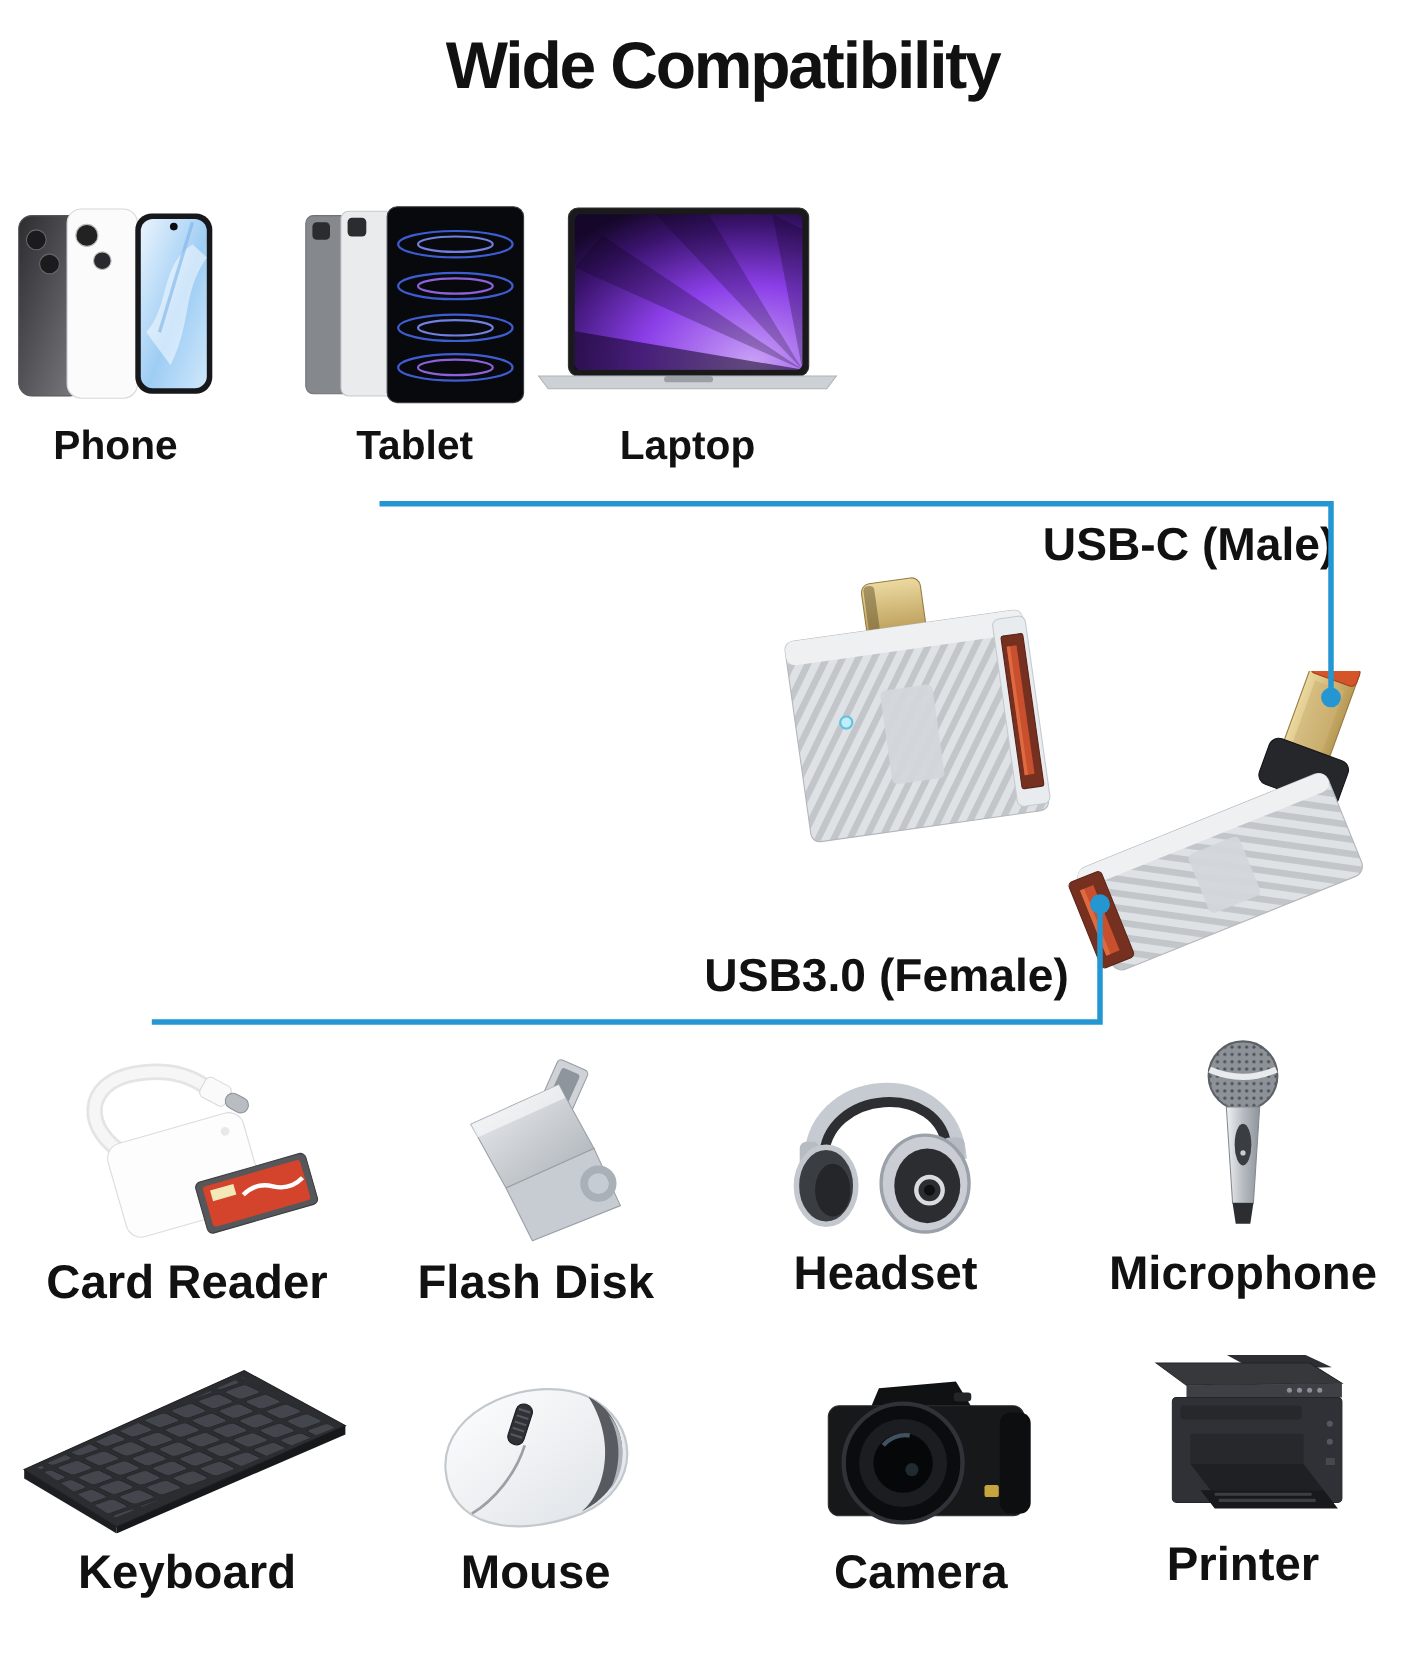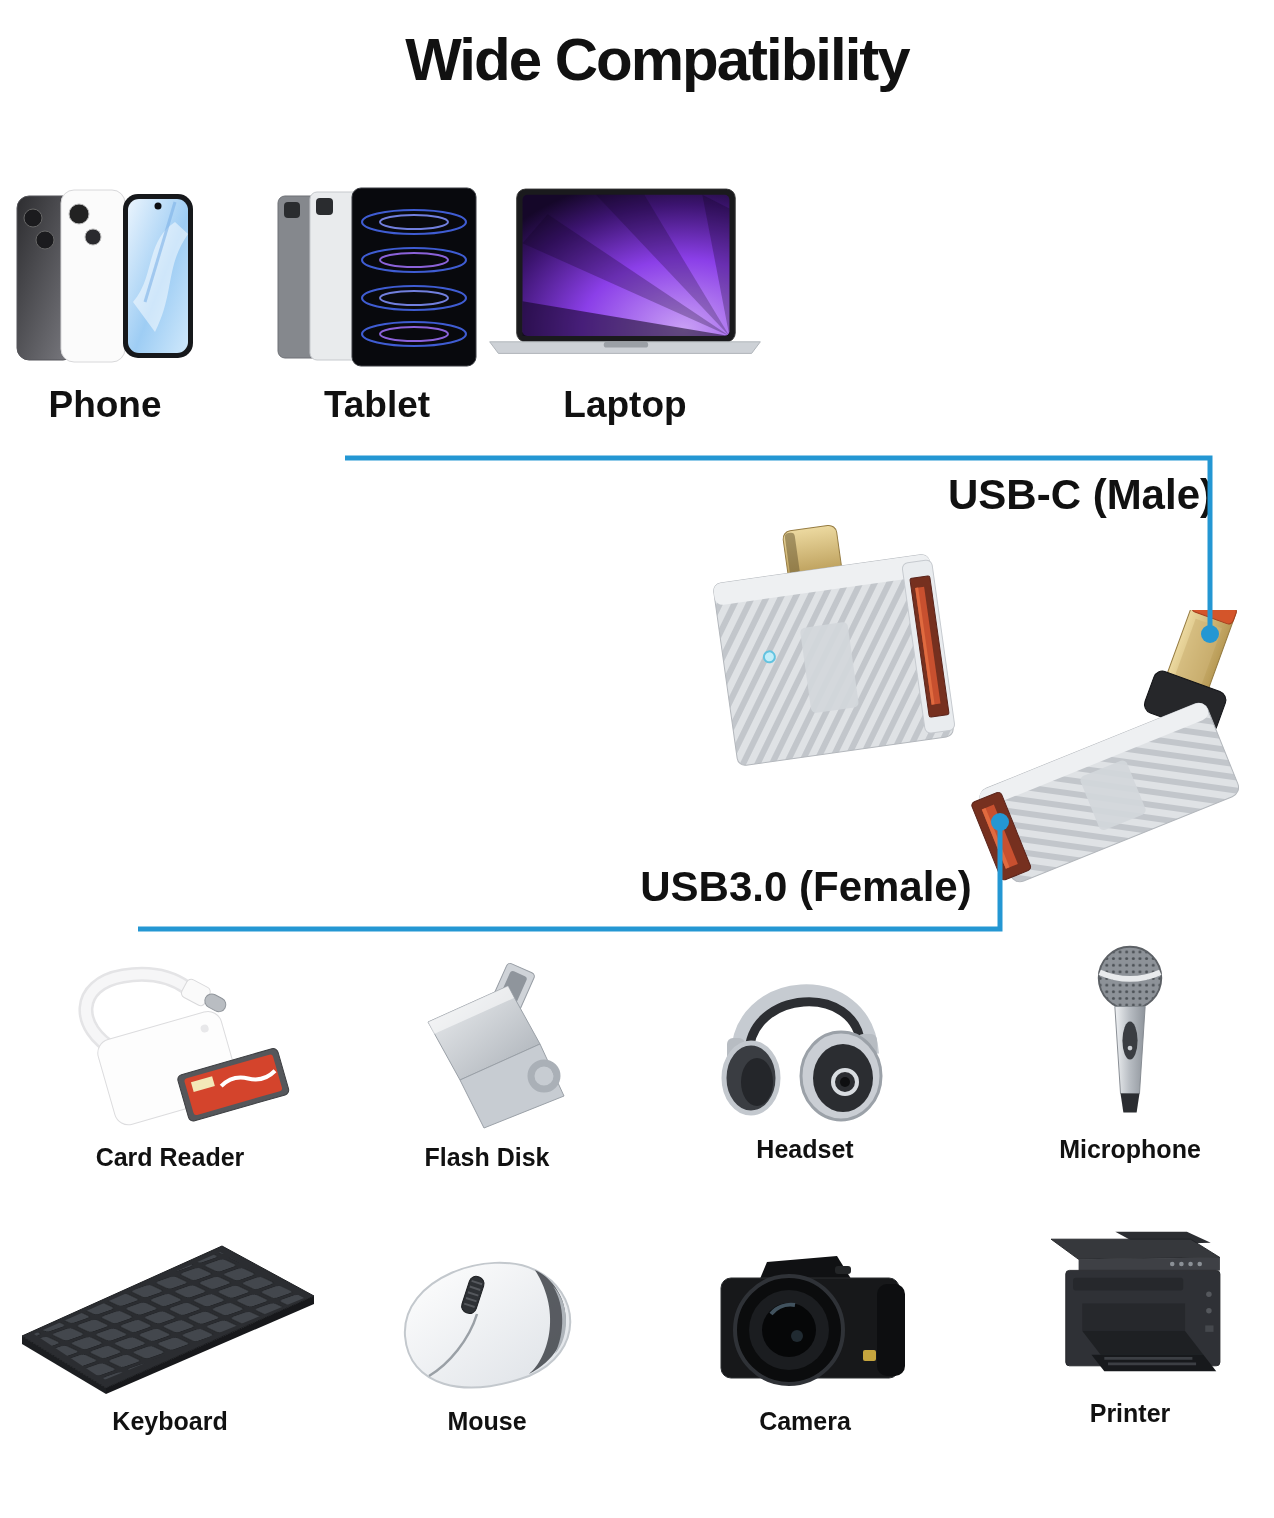--- a/index.html
+++ b/index.html
@@ -15,30 +15,30 @@
   figure.device .imgbox{ display:flex; align-items:flex-end; justify-content:center; width:100%; }
   figure.device figcaption{ font-weight:700; color:var(--ink); line-height:1.05; white-space:nowrap; }
 
   
   .host figcaption{ font-size:37px; margin-top:12px; }
   #host-phone  { left:0px;   top:182px; width:210px; } #host-phone  .imgbox{ height:192px; }
   #host-tablet { left:262px; top:182px; width:230px; } #host-tablet .imgbox{ height:192px; }
   #host-laptop { left:480px; top:182px; width:290px; } #host-laptop .imgbox{ height:192px; }
 
   
-  .peri figcaption{ font-size:25px; margin-top:14px; }
+  .peri figcaption{ font-size:43px; margin-top:14px; }
   .row1 .imgbox{ height:172px; }
   .row2 .imgbox{ height:156px; }
   #peri-card-reader{ left:10px;  top:958px;  width:320px; }
   #peri-flash-disk { left:327px; top:958px;  width:320px; }
   #peri-headset    { left:645px; top:950px;  width:320px; }
   #peri-microphone { left:970px; top:950px;  width:320px; }
   #peri-keyboard   { left:10px;  top:1238px; width:320px; }
   #peri-mouse      { left:327px; top:1238px; width:320px; }
-  #peri-camera     { left:645px; top:1238px; width:320px; }
+  #peri-camera     { left:677px; top:1238px; width:320px; }
   #peri-printer    { left:970px; top:1230px; width:320px; }
 
   
   .adapter{ position:absolute; }
   #adapter-front { left:698px; top:512px; }
   #adapter-angled{ left:955px; top:610px; }
 
   
   .callout{ position:absolute; font-weight:700; font-size:42px; color:var(--ink);
             text-align:center; white-space:nowrap; line-height:1; }

